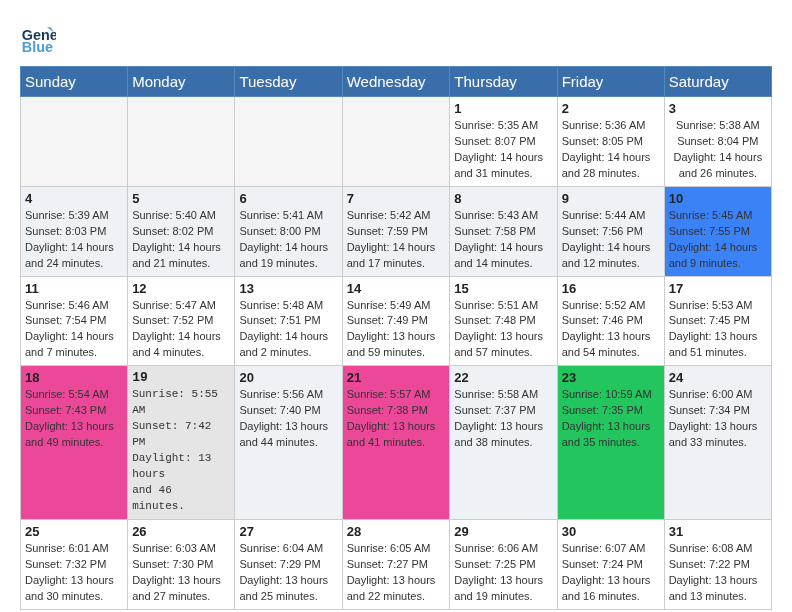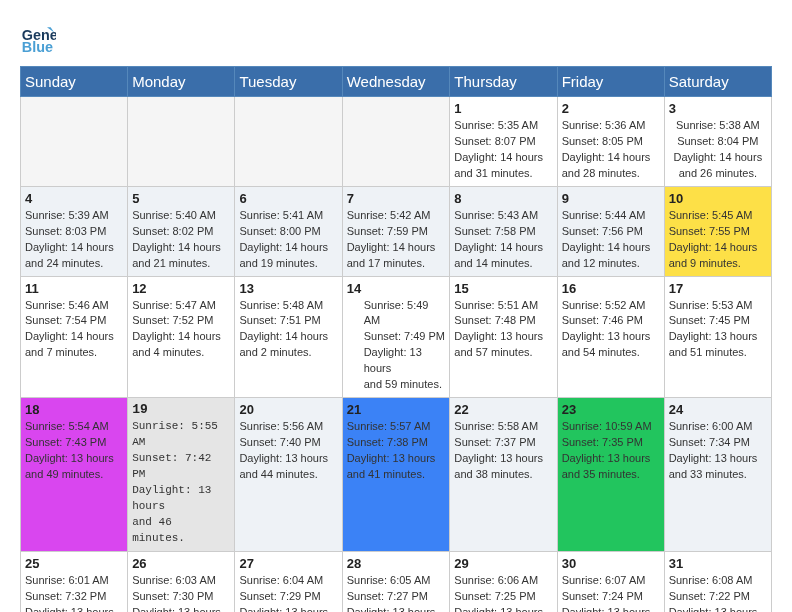--- a/index.html
+++ b/index.html
@@ -174,21 +174,21 @@
 Daylight: 14 hours
 and 14 minutes.</div>
         </td>
         <td style="background: rgb(238, 242, 246);">
           <span class="day-num">9</span>
           <div class="day-info" style="white-space: pre-line;">Sunrise: 5:44 AM
 Sunset: 7:56 PM
 Daylight: 14 hours
 and 12 minutes.</div>
         </td>
-        <td style="background: #fde047;">
+        <td style="background: #3b82f6;">
           <span class="day-num">10</span>
           <div class="day-info" style="white-space: pre-line;">Sunrise: 5:45 AM
 Sunset: 7:55 PM
 Daylight: 14 hours
 and 9 minutes.</div>
         </td>
       </tr>
       <tr>
         <td>
           <span class="day-num">11</span>
@@ -206,21 +206,21 @@
         </td>
         <td>
           <span class="day-num">13</span>
           <div class="day-info" style="white-space: pre-line;">Sunrise: 5:48 AM
 Sunset: 7:51 PM
 Daylight: 14 hours
 and 2 minutes.</div>
         </td>
         <td>
           <span class="day-num">14</span>
-          <div class="day-info" style="white-space: pre-line; margin-left: 17px;">Sunrise: 5:49 AM
+          <div class="day-info" style="white-space: pre-line;">Sunrise: 5:49 AM
 Sunset: 7:49 PM
 Daylight: 13 hours
 and 59 minutes.</div>
         </td>
         <td>
           <span class="day-num">15</span>
           <div class="day-info" style="white-space: pre-line;">Sunrise: 5:51 AM
 Sunset: 7:48 PM
 Daylight: 13 hours
 and 57 minutes.</div>
@@ -234,42 +234,42 @@
         </td>
         <td>
           <span class="day-num">17</span>
           <div class="day-info" style="white-space: pre-line;">Sunrise: 5:53 AM
 Sunset: 7:45 PM
 Daylight: 13 hours
 and 51 minutes.</div>
         </td>
       </tr>
       <tr>
-        <td style="background: #d946ef;">
+        <td style="background: #ec4899;">
           <span class="day-num">18</span>
           <div class="day-info" style="white-space: pre-line;">Sunrise: 5:54 AM
 Sunset: 7:43 PM
 Daylight: 13 hours
 and 49 minutes.</div>
         </td>
         <td style="background: #e5e5e5; font-family: Liberation Mono, monospace;">
           <span class="day-num">19</span>
           <div class="day-info" style="white-space: pre-line;">Sunrise: 5:55 AM
 Sunset: 7:42 PM
 Daylight: 13 hours
 and 46 minutes.</div>
         </td>
         <td style="background: rgb(238, 242, 246);">
           <span class="day-num">20</span>
           <div class="day-info" style="white-space: pre-line;">Sunrise: 5:56 AM
 Sunset: 7:40 PM
 Daylight: 13 hours
 and 44 minutes.</div>
         </td>
-        <td style="background: #3b82f6;">
+        <td style="background: #ec4899;">
           <span class="day-num">21</span>
           <div class="day-info" style="white-space: pre-line;">Sunrise: 5:57 AM
 Sunset: 7:38 PM
 Daylight: 13 hours
 and 41 minutes.</div>
         </td>
         <td style="background: rgb(238, 242, 246);">
           <span class="day-num">22</span>
           <div class="day-info" style="white-space: pre-line;">Sunrise: 5:58 AM
 Sunset: 7:37 PM

